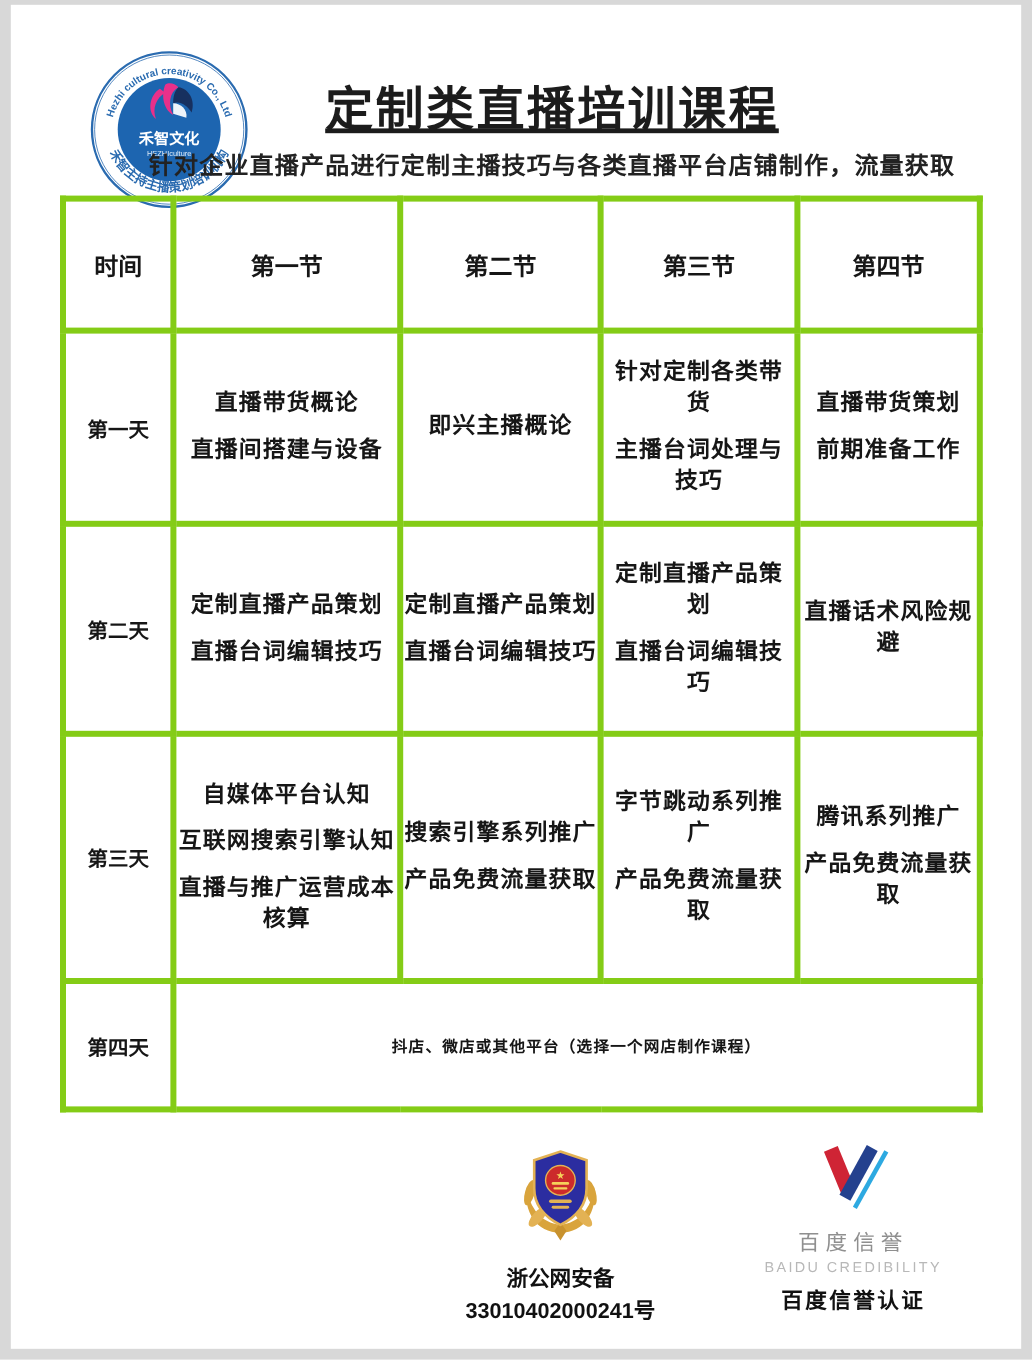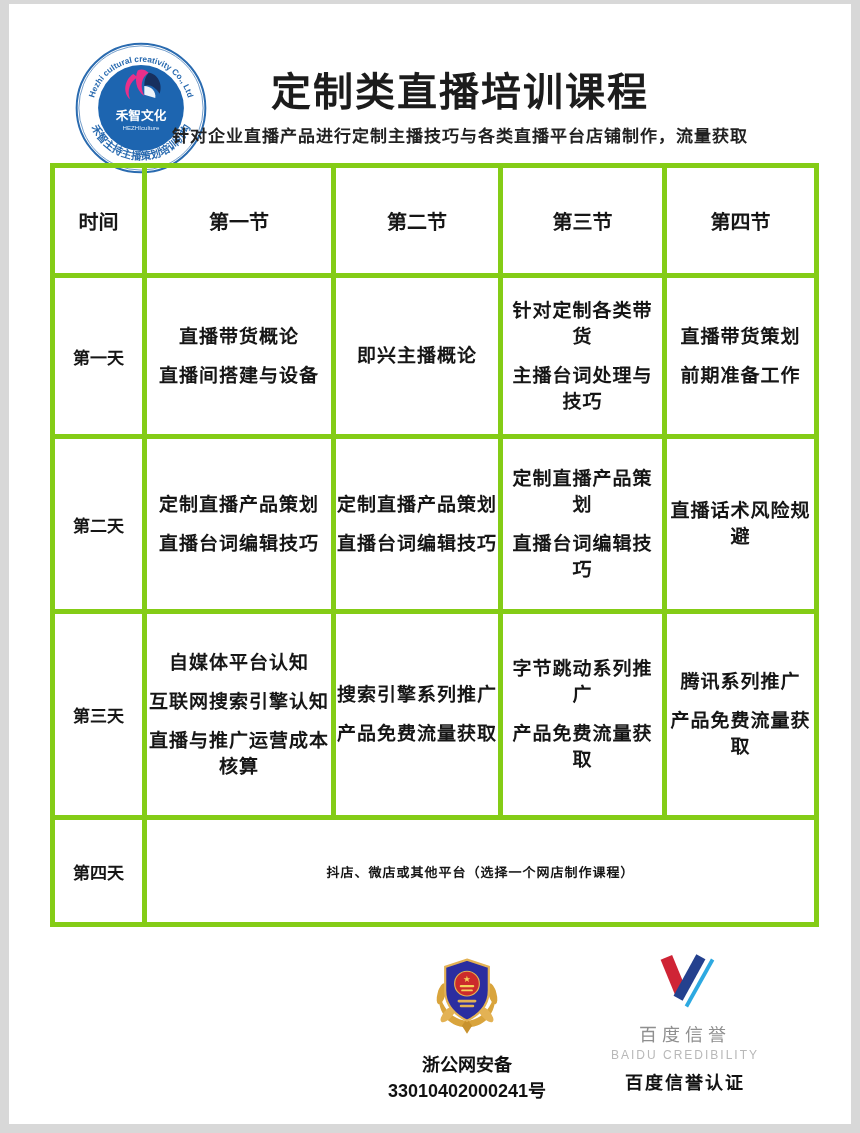--- a/index.html
+++ b/index.html
@@ -11,24 +11,24 @@
   }
   .page{
     position:absolute;left:9px;top:4px;right:9px;bottom:9px;
     background:#ffffff;
   }
   
   .logo-header{position:absolute;left:66px;top:38px;width:132px;height:132px;}
   .header-text{position:absolute;left:60px;right:0;top:62px;text-align:center;}
   .page-title{
     margin:0;font-size:40px;font-weight:bold;color:#1c1c1c;
-    letter-spacing:2px;line-height:52px;
+    letter-spacing:2px;line-height:52px;text-decoration:underline;
   }
   .page-subtitle{
-    margin:4px 0 0 0;font-size:17px;font-weight:bold;color:#222;
+    margin:4px 0 0 0;font-size:20px;font-weight:bold;color:#222;
     letter-spacing:1px;
   }
   
   table.course{
     position:absolute;left:41px;top:159px;
     width:764px;height:759px;
     border-collapse:collapse;table-layout:fixed;
   }
   table.course th,table.course td{
     border:5px solid #84cc16;
@@ -39,21 +39,21 @@
   td.day{font-size:17px;font-weight:bold;}
   td.cell p{margin:13px 0;font-size:19px;font-weight:bold;line-height:26px;letter-spacing:1px;}
   td.span-cell{
     text-align:left;font-size:13px;font-weight:bold;
     padding-left:14px;letter-spacing:1px;font-family:Liberation Serif, serif;
   }
   
   .fcol{position:absolute;text-align:center;}
   #fcol-copyright{left:93px;width:200px;top:952px;}
   #fcol-police{left:355px;width:206px;top:952px;}
-  #fcol-baidu{left:576px;width:200px;top:950px;}
+  #fcol-baidu{left:602px;width:200px;top:950px;}
   .logo-footer{width:82px;height:82px;display:inline-block;}
   .badge-svg{width:78px;height:80px;display:inline-block;}
   .baiduv-svg{width:70px;height:58px;display:inline-block;}
   .copyright-text{margin:14px 0 0 0;font-size:15px;color:#8f8f8f;letter-spacing:0.5px;}
   .police-text{margin:10px 0 0 0;font-size:18px;font-weight:bold;color:#111;}
   .baidu-cn{margin:4px 0 0 0;font-size:18px;color:#8f8f8f;letter-spacing:5px;}
   .baidu-en{margin:2px 0 0 0;font-size:12px;color:#b8b8b8;letter-spacing:2px;}
   .baidu-cert{margin:6px 0 0 0;font-size:18px;font-weight:bold;color:#111;letter-spacing:2px;}
   .hidden-defs{position:absolute;width:0;height:0;overflow:hidden;}
 </style>

